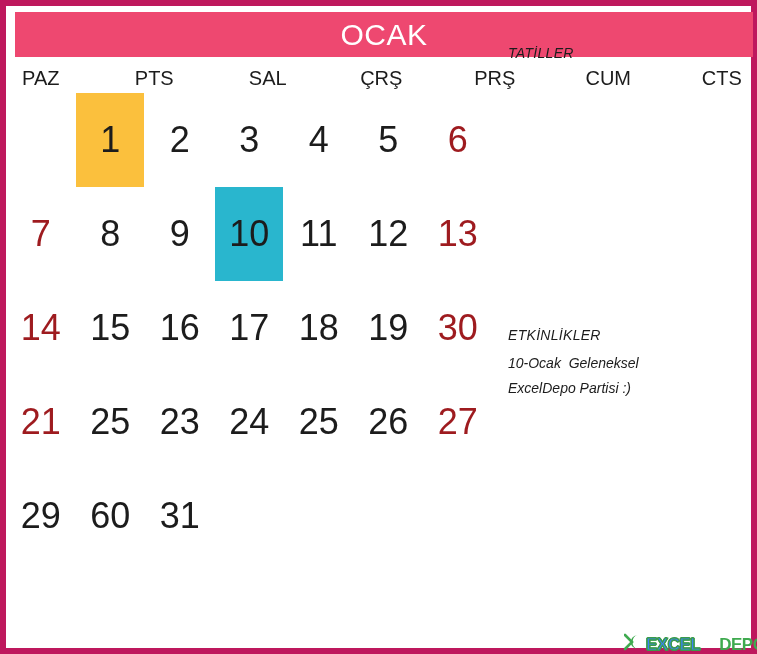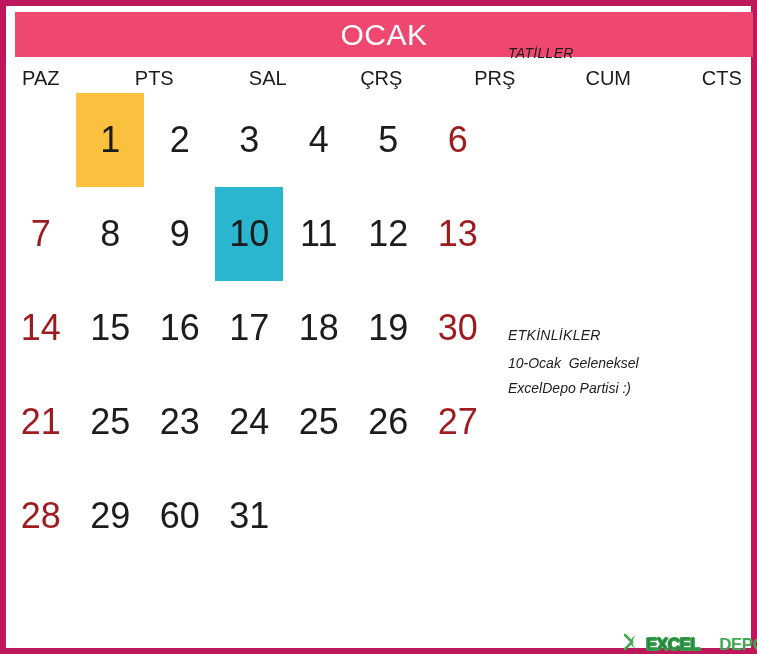--- a/index.html
+++ b/index.html
@@ -136,21 +136,21 @@
     display: block;
     margin-right: 2px;
   }
   .logo-text {
     font-size: 17px;
     font-weight: bold;
     line-height: 1;
     letter-spacing: -0.5px;
   }
   .logo-excel {
-    color: #15803d;
+    color: #3b82f6;
     -webkit-text-stroke: 1.1px #3b9c4b;
     text-shadow:
       -1px 0 #3b9c4b, 1px 0 #3b9c4b,
       0 -1px #3b9c4b, 0 1px #3b9c4b;
   }
   .logo-depo { color: #3faa4f; margin-left: 19px; }
 </style>
 </head>
 <body>
 
@@ -263,23 +263,20 @@
         </div>
       <div class="cell">
           <span class="num">26</span>
         </div>
       <div class="cell weekend">
           <span class="num">27</span>
         </div>
     </div>
 
     <div class="week">
-      <div class="cell weekend">
-          <span class="num">28</span>
-        </div>
       <div class="cell">
           <span class="num">29</span>
         </div>
       <div class="cell">
           <span class="num">60</span>
         </div>
       <div class="cell">
           <span class="num">31</span>
         </div>
       <div class="cell empty">

